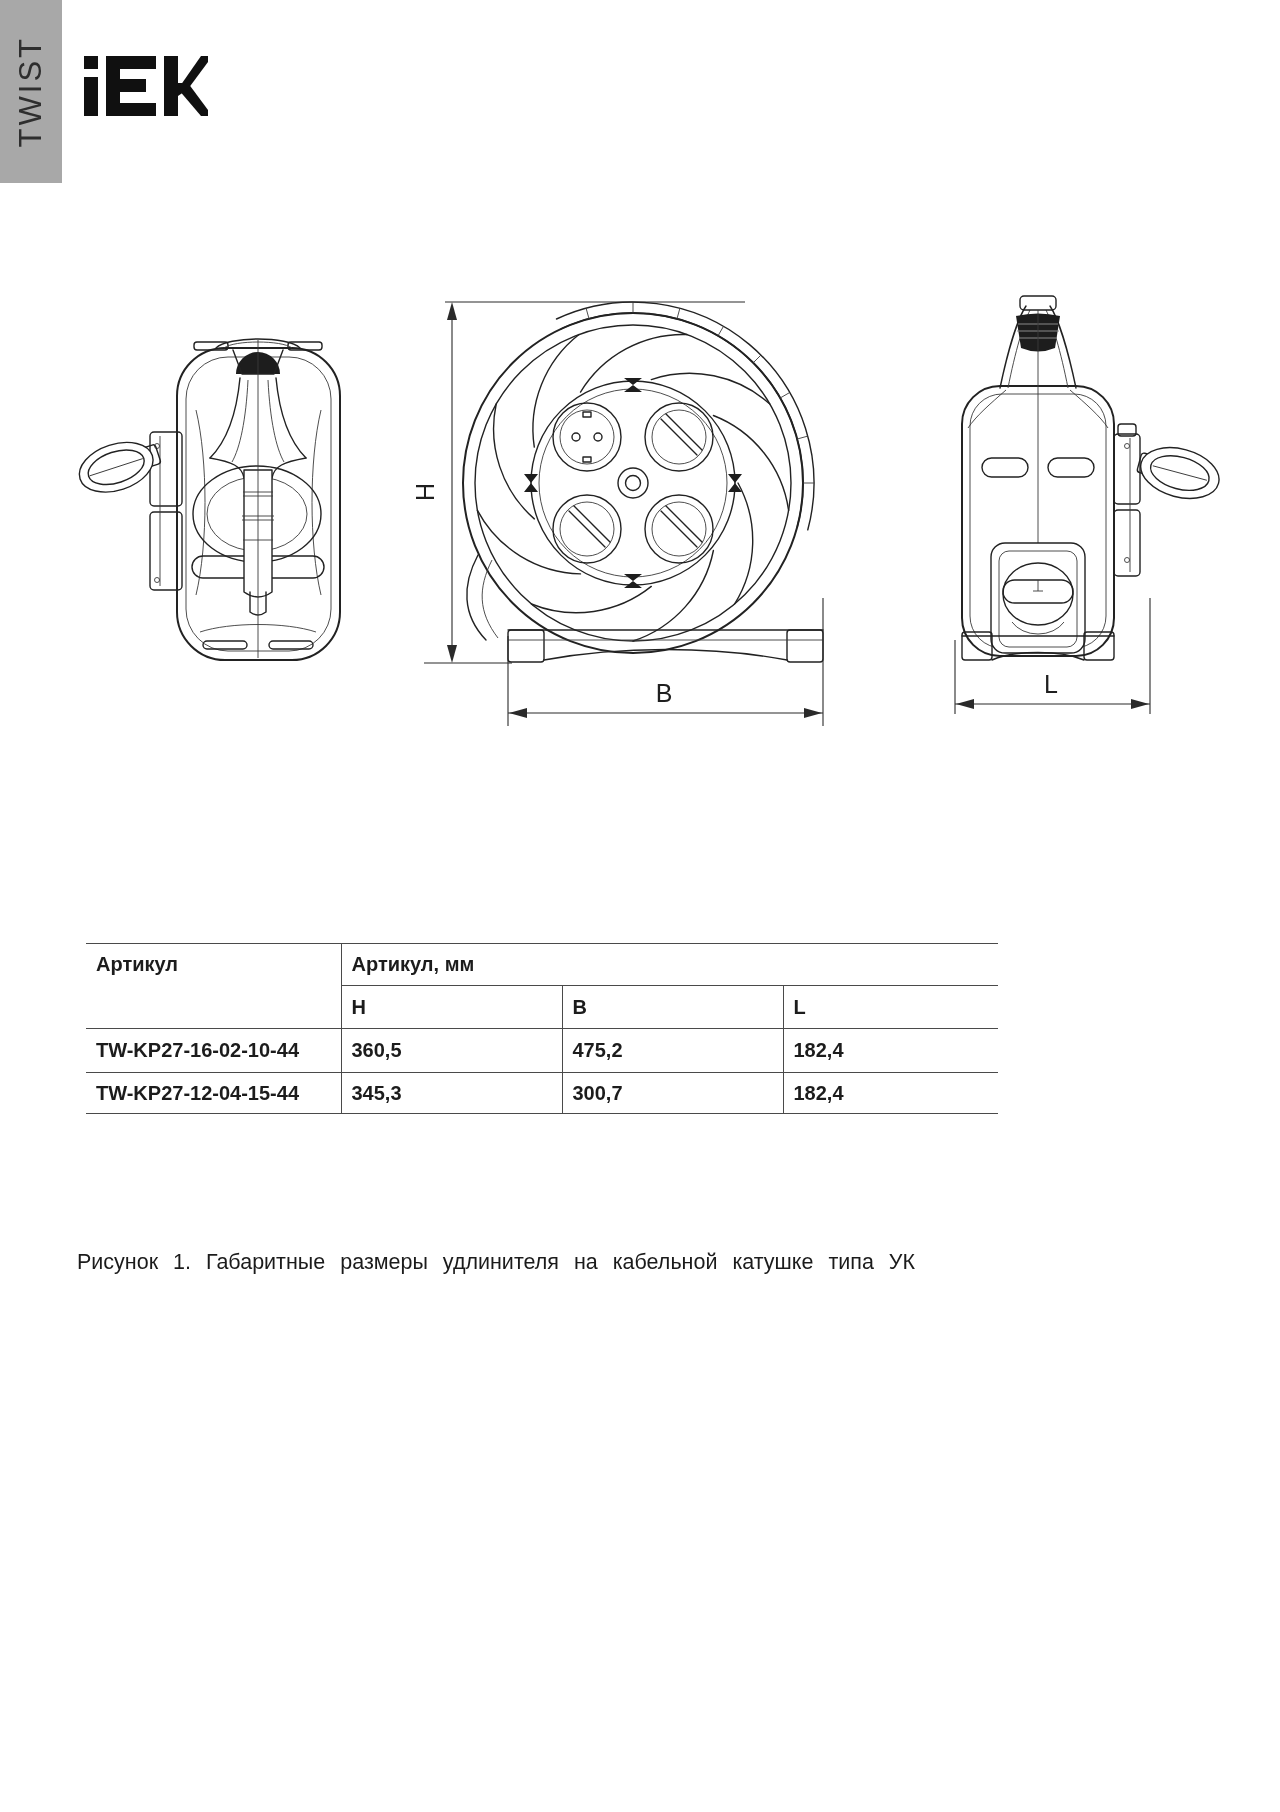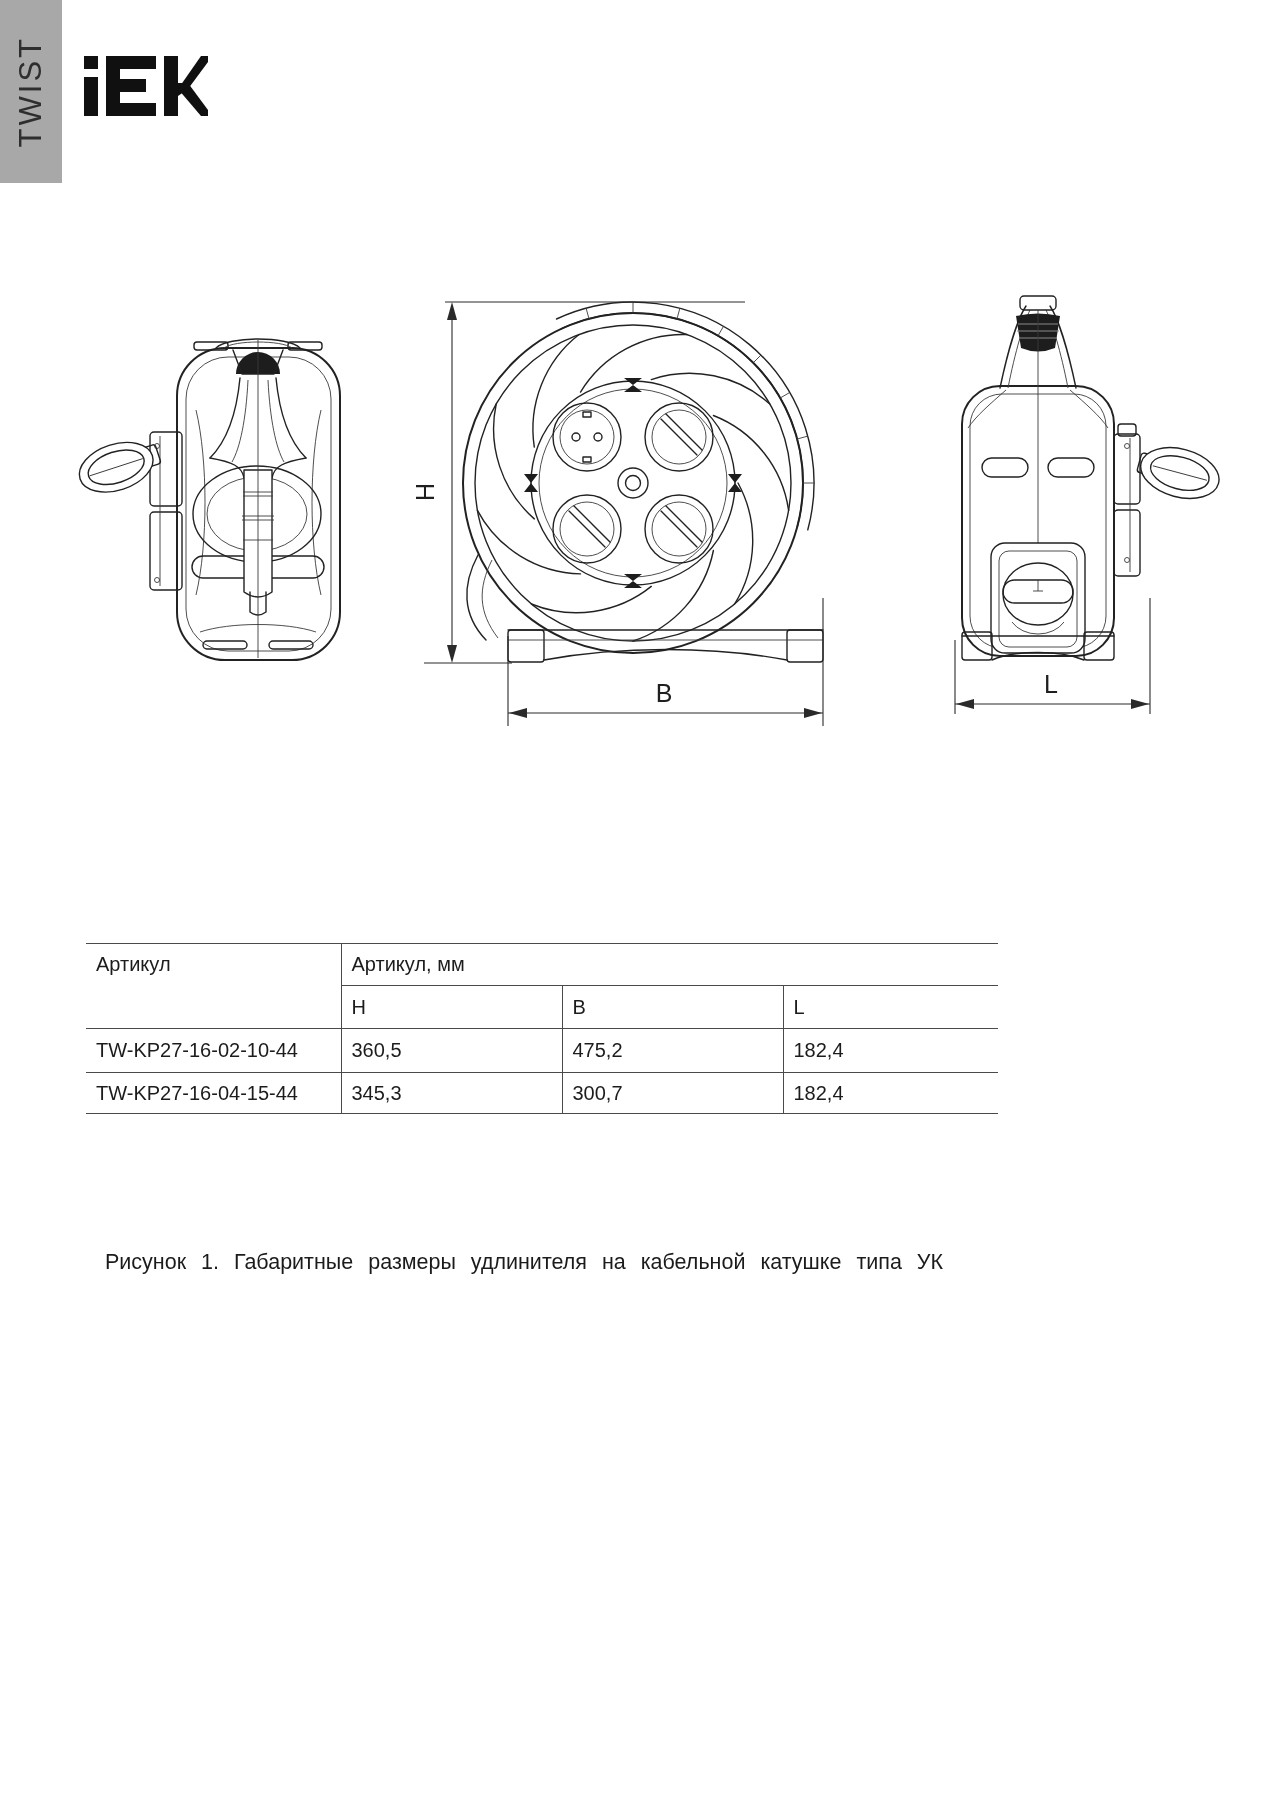--- a/index.html
+++ b/index.html
@@ -28,28 +28,28 @@
   .dim { fill:none; stroke:#2a2a2a; stroke-width:1.1; }
   .dimfill { fill:#2a2a2a; stroke:none; }
   .dimtext { font-family:"Liberation Sans", sans-serif; font-size:25px; fill:#1f1f1f; }
   
   #dims-table {
     position:absolute; left:86px; top:943px; width:912px;
     border-collapse:collapse; border-left:hidden; border-right:hidden;
     font-size:20px; color:#1c1c1c; table-layout:fixed;
   }
   #dims-table td, #dims-table th {
-    border:1px solid #4a4a4a; font-weight:normal; text-align:left;
+    border:1px solid #4a4a4a; font-weight:bold; text-align:left;
     padding:0 0 0 10px; vertical-align:middle;
   }
   #dims-table th[rowspan] { vertical-align:top; padding-top:9px; }
   
   #caption {
     position:absolute; left:77px; top:1248px; width:880px;
-    font-size:21.5px; color:#1b1b1b; word-spacing:9px; line-height:28px;margin-left:28px;
+    font-size:21.5px; color:#1b1b1b; word-spacing:9px; line-height:28px;
   }
 </style>
 </head>
 <body>
 
 <div id="page">
 
   <div id="series-tab">
     <span>TWIST</span>
   </div>
@@ -286,21 +286,21 @@
         <th>B</th>
         <th>L</th>
       </tr>
       <tr style="height:44px">
         <td>TW-KP27-16-02-10-44</td>
         <td>360,5</td>
         <td>475,2</td>
         <td>182,4</td>
       </tr>
       <tr style="height:41px">
-        <td>TW-KP27-16-04-15-44</td>
+        <td>TW-KP27-12-04-15-44</td>
         <td>345,3</td>
         <td>300,7</td>
         <td>182,4</td>
       </tr>
     </tbody>
   </table>
 
   <div id="caption">Рисунок 1. Габаритные размеры удлинителя на кабельной катушке типа УК</div>
 
 </div>

